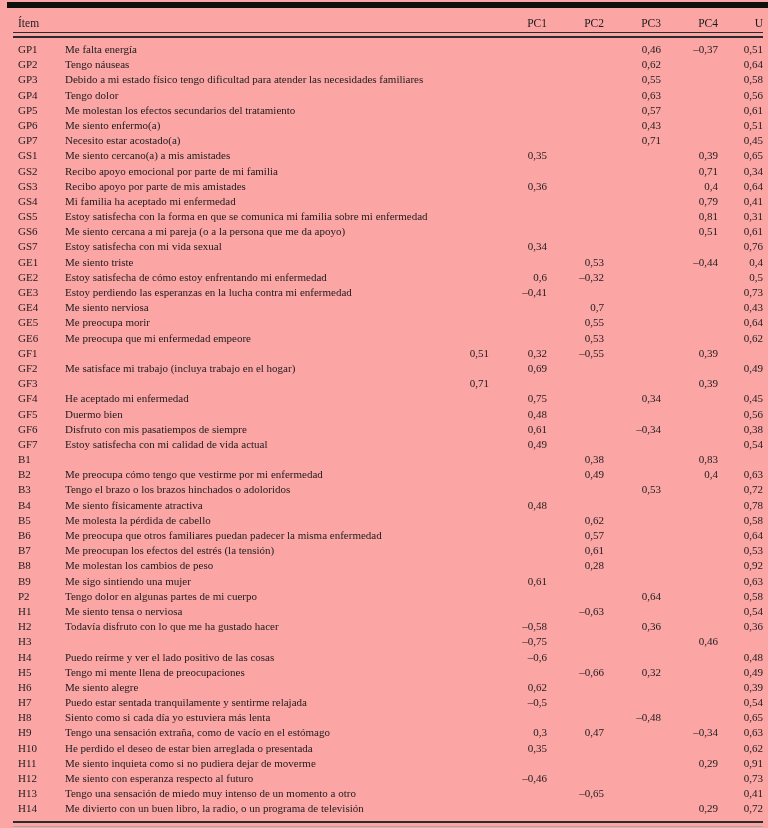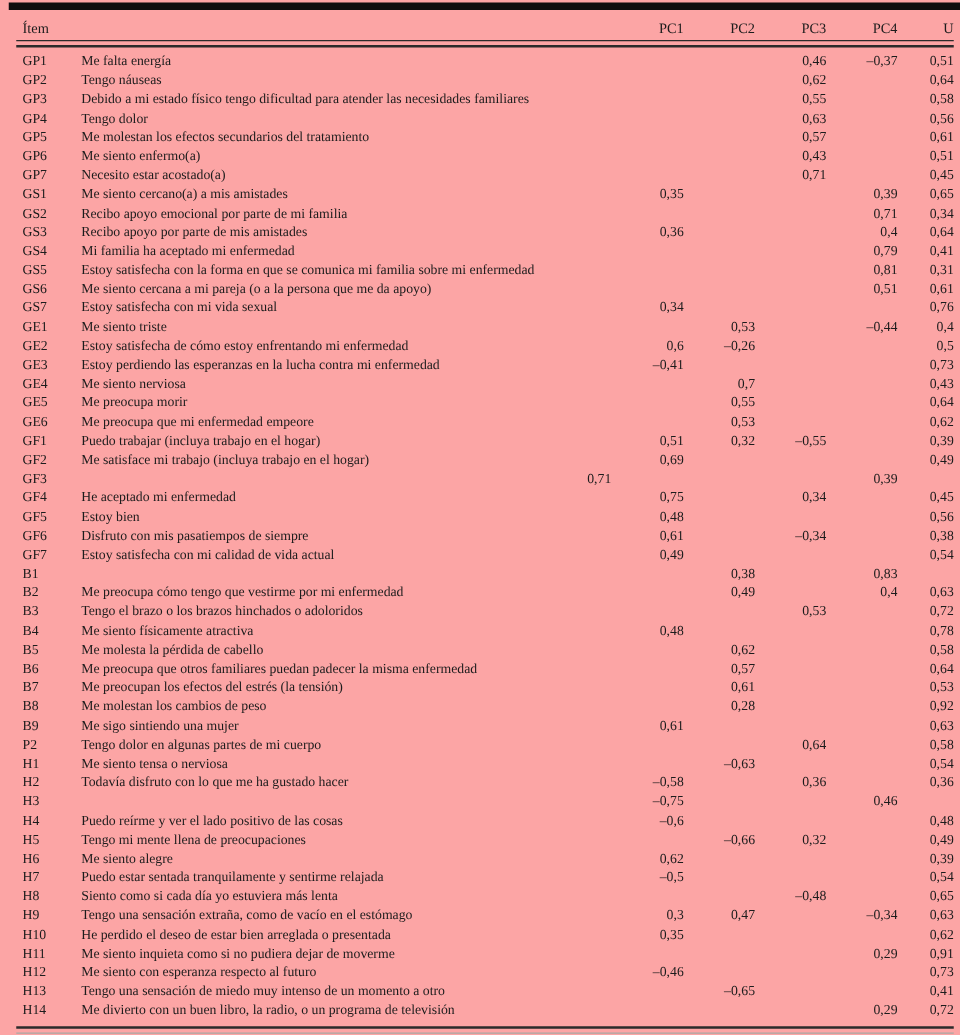--- a/index.html
+++ b/index.html
@@ -200,21 +200,21 @@
           <div class="cell num"></div>
           <div class="cell num">0,53</div>
           <div class="cell num"></div>
           <div class="cell num">–0,44</div>
           <div class="cell num">0,4</div>
         </div>
         <div class="row body-row">
           <div class="cell">GE2</div>
           <div class="cell">Estoy satisfecha de cómo estoy enfrentando mi enfermedad</div>
           <div class="cell num">0,6</div>
-          <div class="cell num">–0,26</div>
+          <div class="cell num">–0,32</div>
           <div class="cell num"></div>
           <div class="cell num"></div>
           <div class="cell num">0,5</div>
         </div>
         <div class="row body-row">
           <div class="cell">GE3</div>
           <div class="cell">Estoy perdiendo las esperanzas en la lucha contra mi enfermedad</div>
           <div class="cell num">–0,41</div>
           <div class="cell num"></div>
           <div class="cell num"></div>
@@ -243,21 +243,20 @@
           <div class="cell">GE6</div>
           <div class="cell">Me preocupa que mi enfermedad empeore</div>
           <div class="cell num"></div>
           <div class="cell num">0,53</div>
           <div class="cell num"></div>
           <div class="cell num"></div>
           <div class="cell num">0,62</div>
         </div>
         <div class="row body-row">
           <div class="cell">GF1</div>
-          <div class="cell">Puedo trabajar (incluya trabajo en el hogar)</div>
           <div class="cell num">0,51</div>
           <div class="cell num">0,32</div>
           <div class="cell num">–0,55</div>
           <div class="cell num"></div>
           <div class="cell num">0,39</div>
         </div>
         <div class="row body-row">
           <div class="cell">GF2</div>
           <div class="cell">Me satisface mi trabajo (incluya trabajo en el hogar)</div>
           <div class="cell num">0,69</div>
@@ -278,21 +277,21 @@
           <div class="cell">GF4</div>
           <div class="cell">He aceptado mi enfermedad</div>
           <div class="cell num">0,75</div>
           <div class="cell num"></div>
           <div class="cell num">0,34</div>
           <div class="cell num"></div>
           <div class="cell num">0,45</div>
         </div>
         <div class="row body-row">
           <div class="cell">GF5</div>
-          <div class="cell">Estoy bien</div>
+          <div class="cell">Duermo bien</div>
           <div class="cell num">0,48</div>
           <div class="cell num"></div>
           <div class="cell num"></div>
           <div class="cell num"></div>
           <div class="cell num">0,56</div>
         </div>
         <div class="row body-row">
           <div class="cell">GF6</div>
           <div class="cell">Disfruto con mis pasatiempos de siempre</div>
           <div class="cell num">0,61</div>

